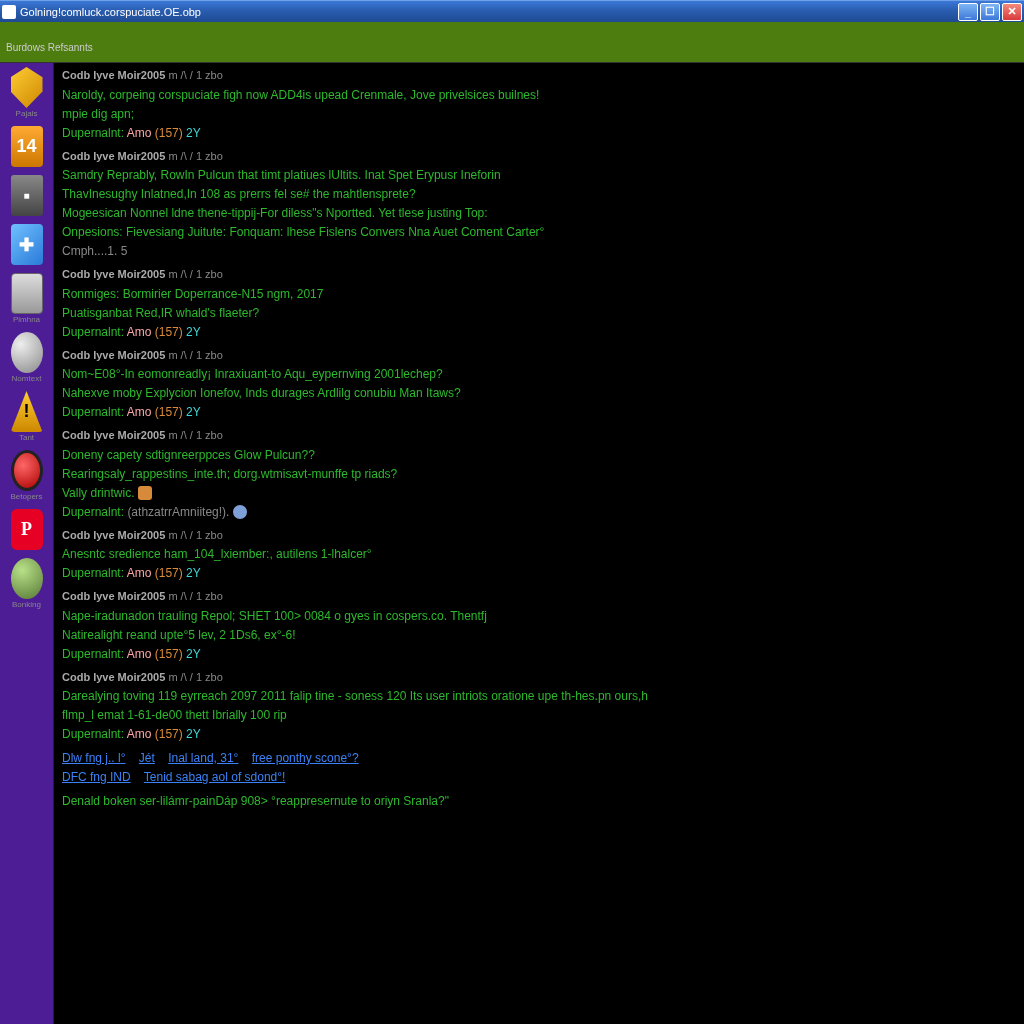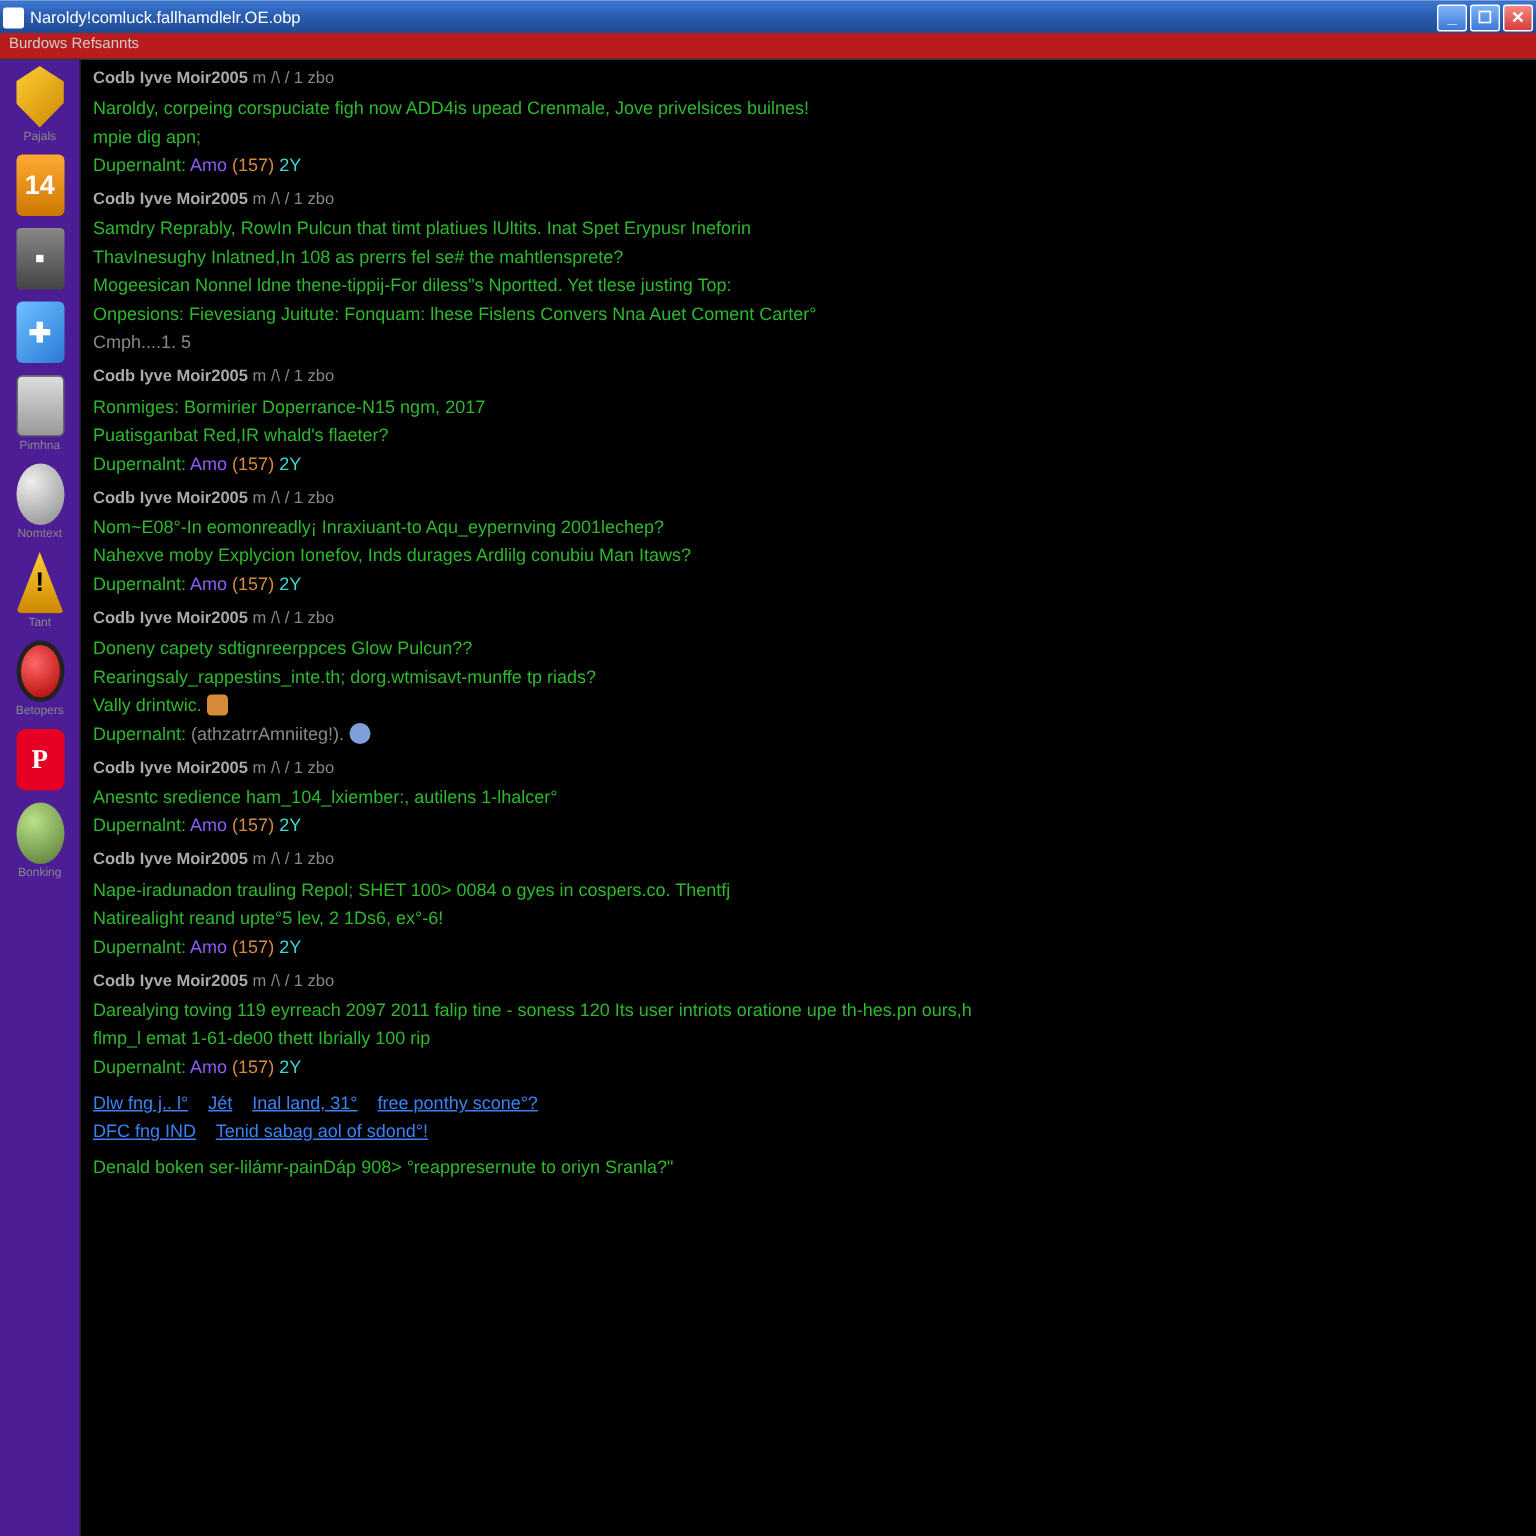--- a/index.html
+++ b/index.html
@@ -5,33 +5,33 @@
 *{margin:0;padding:0;box-sizing:border-box;font-family:Tahoma,Verdana,sans-serif}
 body{background:#000;width:1024px;height:1024px;overflow:hidden}
 .titlebar{height:22px;background:linear-gradient(to bottom,#3b78d8 0%,#2a5db0 45%,#1e4a93 100%);display:flex;align-items:center;padding:0 2px;border-top:1px solid #6fa0e8}
 .title-icon{width:14px;height:14px;background:#fff;border-radius:2px;margin-right:4px;display:inline-block}
 .title-text{color:#fff;font-size:11px;flex:1;white-space:nowrap;overflow:hidden}
 .win-btns{display:flex;gap:2px}
 .win-btn{width:20px;height:18px;border:1px solid #fff;border-radius:2px;display:flex;align-items:center;justify-content:center;font-size:11px;font-weight:bold;cursor:pointer}
 .win-min{background:linear-gradient(to bottom,#7eb5f5,#3b78d8);color:#fff}
 .win-max{background:linear-gradient(to bottom,#7eb5f5,#3b78d8);color:#fff}
 .win-close{background:linear-gradient(to bottom,#f58a7e,#d83b3b);color:#fff}
-.toolbar{height:18px;background:#b91c1c;color:#ccc;font-size:10px;padding:2px 6px;border-bottom:1px solid #333}
+.toolbar{height:18px;background:#4d7c0f;color:#ccc;font-size:10px;padding:20px 6px;border-bottom:1px solid #333}
 .content{display:flex;height:calc(100% - 40px)}
 .sidebar{width:54px;background:#4c1d95;padding:4px 2px;display:flex;flex-direction:column;gap:8px;align-items:flex-start;border-right:1px solid #222}
 .sb-item{display:flex;flex-direction:column;align-items:center;gap:2px;cursor:pointer;width:100%}
 .sb-icon{width:32px;height:41px;border-radius:4px;display:flex;align-items:center;justify-content:center;font-size:18px;font-weight:bold}
 .sb-label{color:#888;font-size:8px;text-align:center;line-height:1}
 .main{flex:1;padding:4px 8px;overflow:hidden;font-size:12px;line-height:1.5}
 .post{margin-bottom:6px}
 .post-header{color:#888;font-size:11px;margin-bottom:2px}
 .post-header b{color:#aaa}
 .post-line{margin-bottom:1px}
 .txt{color:#2db82d}
-.txt-red{color:#8b5cf6}
+.txt-red{color:#fca5a5}
 .txt-cyan{color:#3dd8d8}
 .txt-gray{color:#888}
 .txt-orange{color:#d88a3b}
 .emoji{display:inline-block;width:14px;height:14px;border-radius:3px;vertical-align:middle}
 .emoji-1{background:#d88a3b}
 .emoji-2{background:#ffcc66;border-radius:50%}
 .emoji-3{background:#7ea0d8;border-radius:50%}
 .links-row a{color:#3b82f6;text-decoration:underline;margin-right:10px}
 
 .ico-shield{background:linear-gradient(135deg,#ffcc33,#cc8800);clip-path:polygon(50% 0%,100% 25%,100% 60%,50% 100%,0% 60%,0% 25%)}
@@ -43,21 +43,21 @@
 .ico-tri{background:linear-gradient(to bottom,#ffcc33,#cc8800);clip-path:polygon(50% 0%,100% 100%,0% 100%)}
 .ico-lens{background:radial-gradient(circle at 35% 35%,#ff6666,#aa0000);border-radius:50%;border:3px solid #222}
 .ico-pin{background:#e60023;color:#fff;border-radius:6px;font-family:Georgia,serif;font-weight:bold}
 .ico-head{background:radial-gradient(circle at 35% 30%,#b8e088,#557733);border-radius:50%}
 </style>
 </head>
 <body>
 
 <div class="titlebar">
   <span class="title-icon"></span>
-  <span class="title-text">Naroldy!comluck.fallhamdlelr.OE.obp</span>
+  <span class="title-text">Golning!comluck.corspuciate.OE.obp</span>
   <div class="win-btns">
     <div class="win-btn win-min">_</div>
     <div class="win-btn win-max">☐</div>
     <div class="win-btn win-close">✕</div>
   </div>
 </div>
 <div class="toolbar">Burdows Refsannts</div>
 
 <div class="content">
   <div class="sidebar" id="sidebar">

